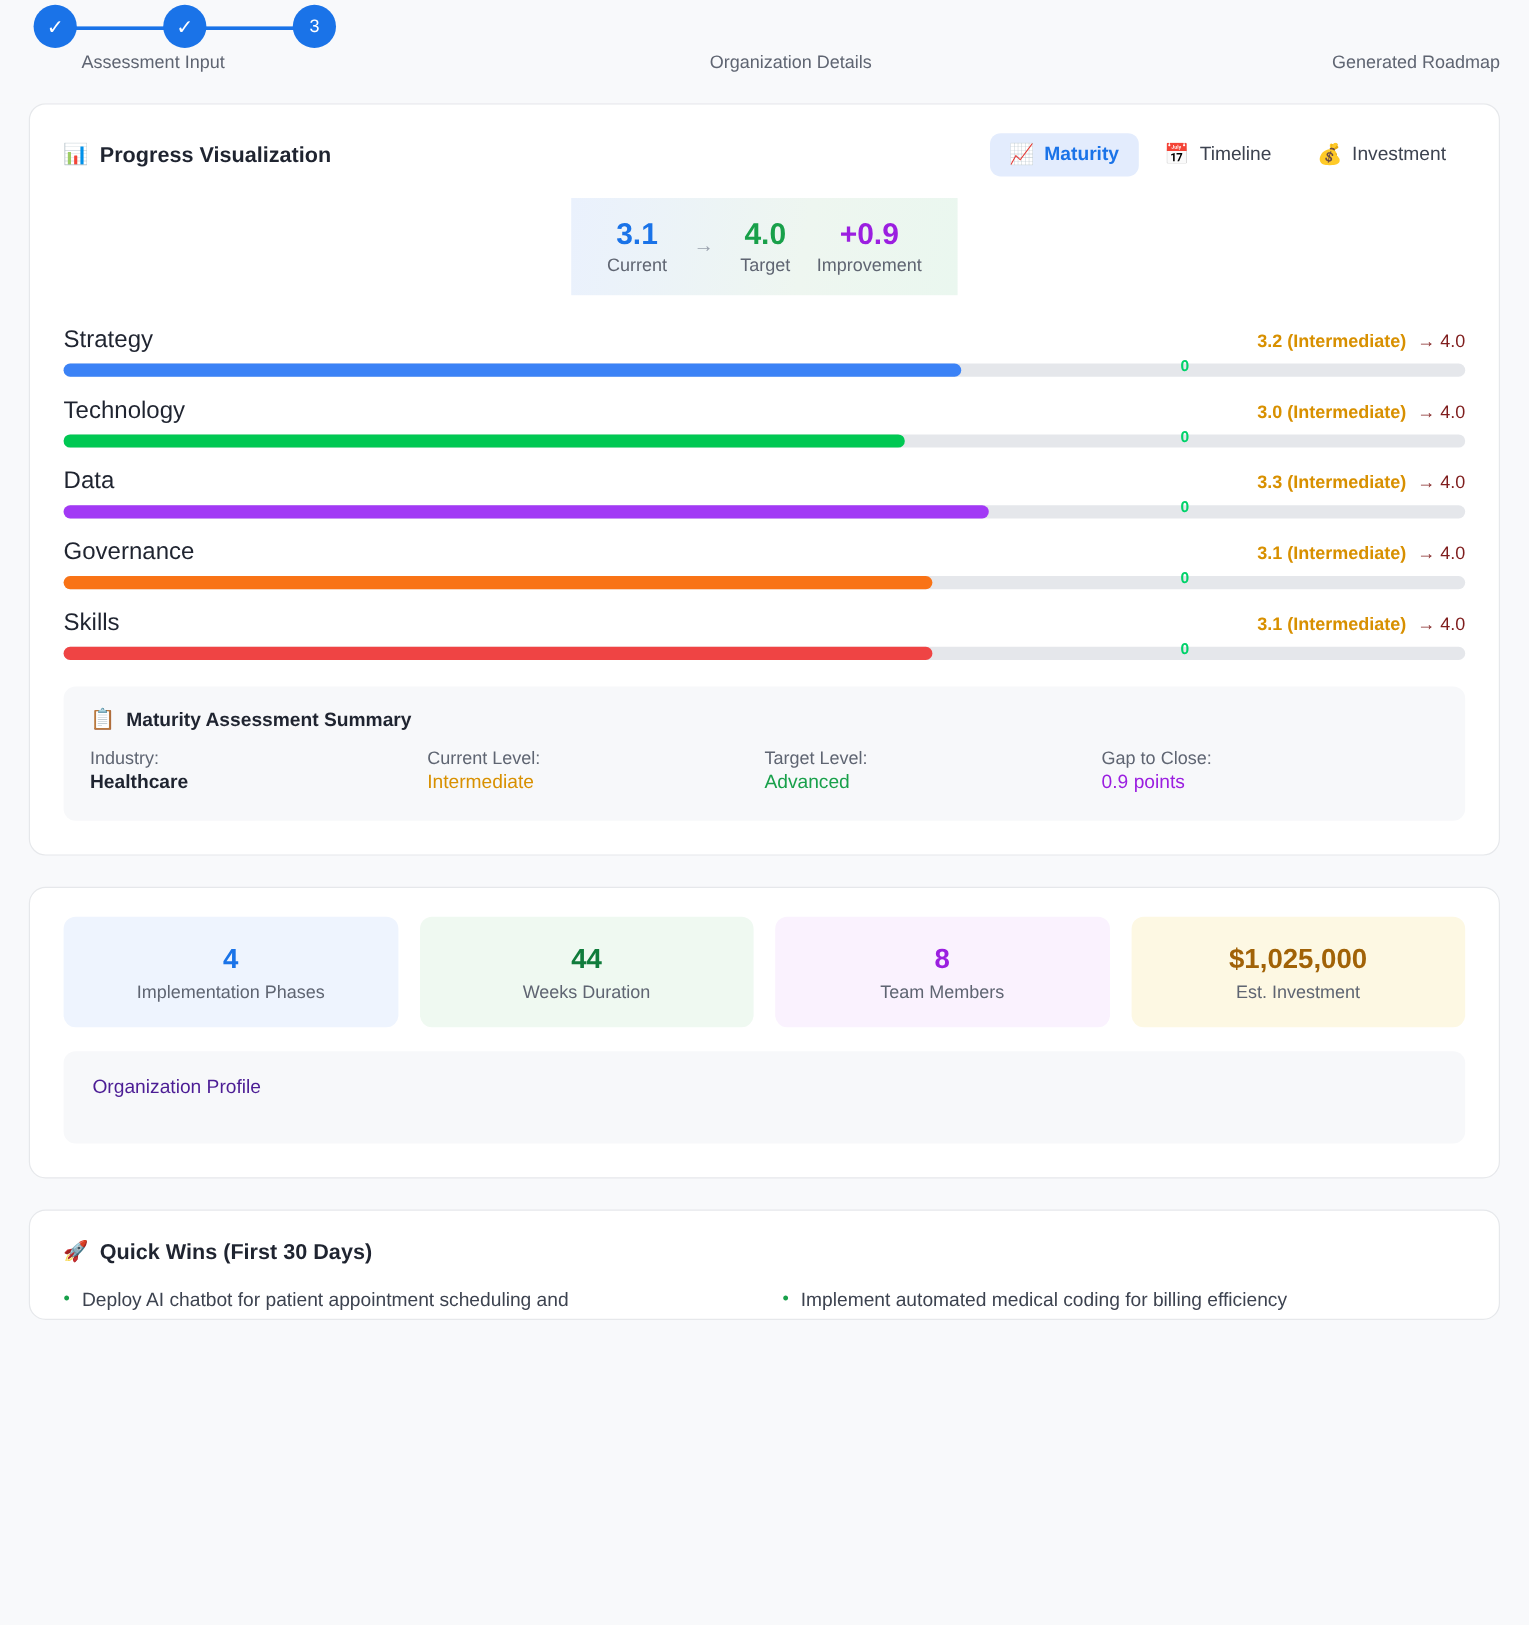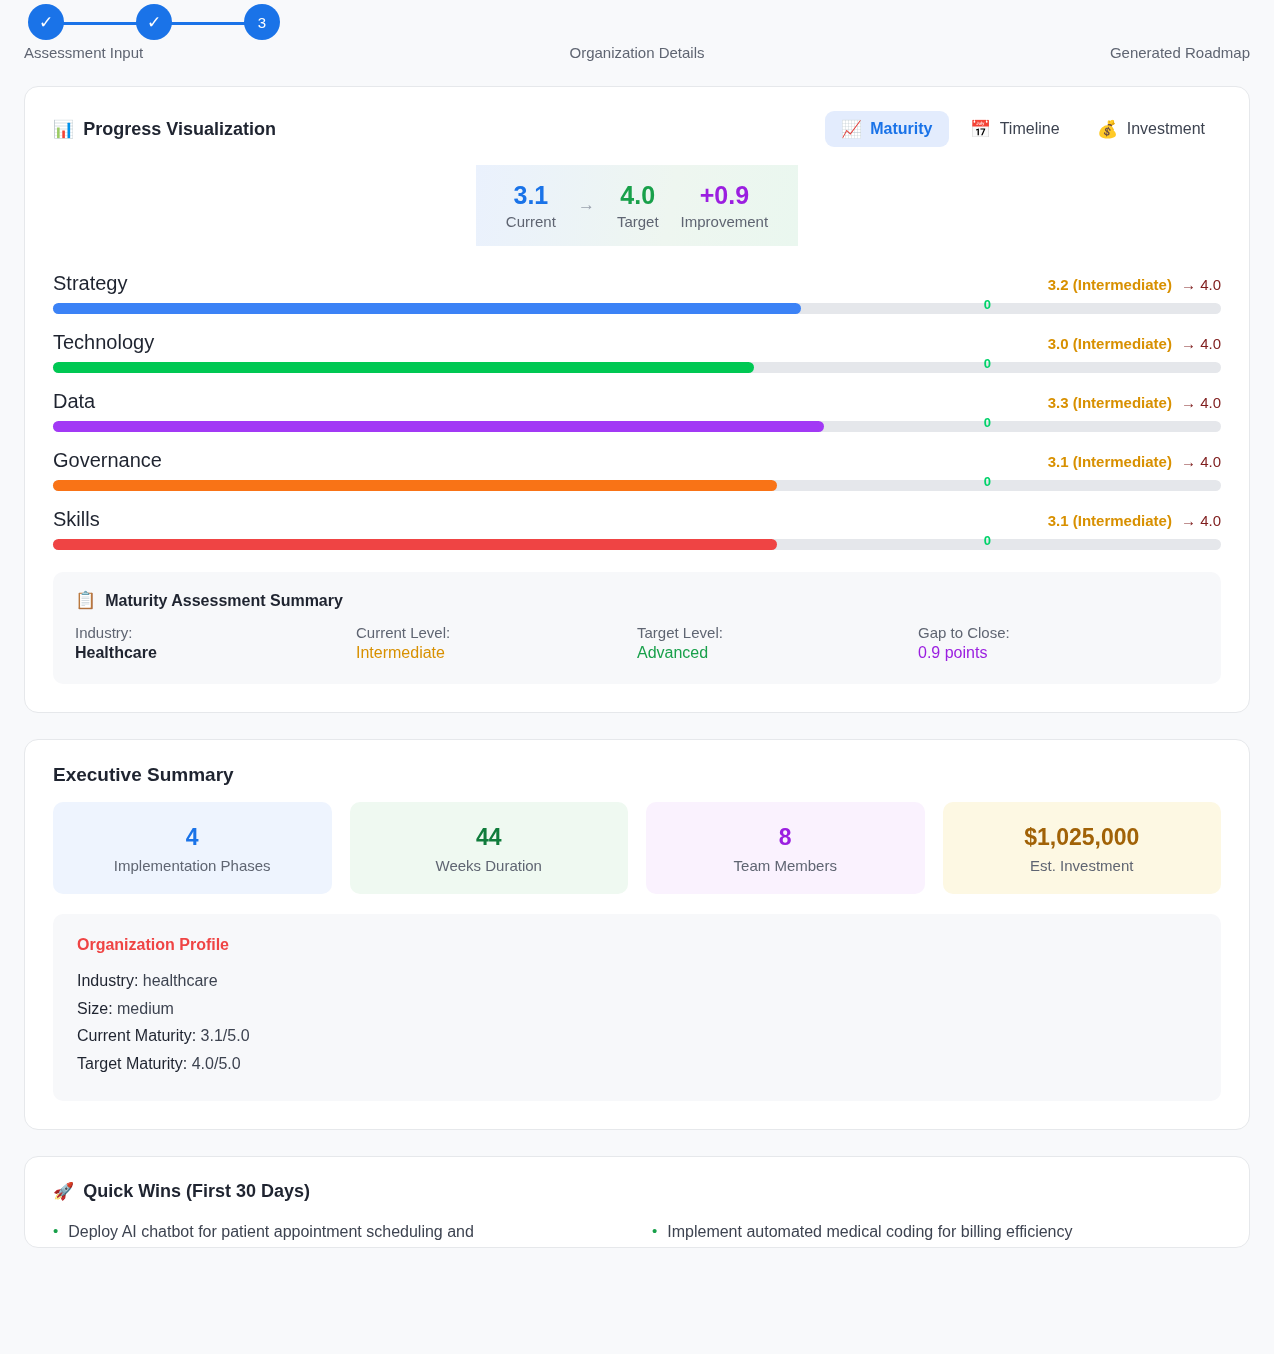--- a/index.html
+++ b/index.html
@@ -49,21 +49,21 @@
   .step-circle.c2 { left: 136px; }
   .step-circle.c3 { left: 244px; }
   .step-check { font-size: 17px; }
 
   .step-labels {
     display: flex;
     padding: 0 24px;
     font-size: 15px;
     color: #5f6572;
   }
-  .step-labels > div { flex: 1; }
+  .step-labels > div { flex: 1; margin-left: 44px; }
   .step-labels > div:nth-child(1) { text-align: left; }
   .step-labels > div:nth-child(2) { text-align: center; }
   .step-labels > div:nth-child(3) { text-align: right; }
 
   
   .card {
     margin: 0 24px 26px 24px;
     background: #ffffff;
     border: 1px solid #e6e8eb;
     border-radius: 14px;
@@ -185,21 +185,21 @@
   .st-green { background: #eff9f1; } .st-green .stat-val { color: #107c3c; }
   .st-purple { background: #faf2fe; } .st-purple .stat-val { color: #9b1fe0; }
   .st-amber { background: #fdf8e3; } .st-amber .stat-val { color: #a16207; }
 
   .profile-box {
     margin-top: 20px;
     background: #f7f8fa;
     border-radius: 10px;
     padding: 22px 24px 24px 24px;
   }
-  .profile-title { font-size: 16px; font-weight: bold; color: #ef4444; margin-bottom: 13px; }
+  .profile-title { font-size: 16px; font-weight: normal; color: #4c1d95; margin-bottom: 13px; }
   .profile-line { font-size: 16px; color: #3d4350; line-height: 1.72; }
   .profile-line b { font-weight: normal; color: #1f2430; }
 
   
   .qw-card {
     margin: 0 24px 0 24px;
     background: #ffffff;
     border: 1px solid #e6e8eb;
     border-radius: 14px;
     padding: 24px 28px 0 28px;
@@ -371,47 +371,40 @@
       </div>
       <div>
         <div class="sk">Gap to Close:</div>
         <div class="sv purple">0.9 points</div>
       </div>
     </div>
   </div>
 </div>
 
 <div class="card">
-  <div class="sec-title">Executive Summary</div>
   <div class="stats" id="stat-list">
       <div class="stat st-blue">
         <div class="stat-val">4</div>
         <div class="stat-lbl">Implementation Phases</div>
       </div>
       <div class="stat st-green">
         <div class="stat-val">44</div>
         <div class="stat-lbl">Weeks Duration</div>
       </div>
       <div class="stat st-purple">
         <div class="stat-val">8</div>
         <div class="stat-lbl">Team Members</div>
       </div>
       <div class="stat st-amber">
         <div class="stat-val">$1,025,000</div>
         <div class="stat-lbl">Est. Investment</div>
       </div>
     </div>
   <div class="profile-box">
     <div class="profile-title">Organization Profile</div>
-    <div id="profile-lines">
-        <div class="profile-line"><b>Industry: </b><span>healthcare</span></div>
-        <div class="profile-line"><b>Size: </b><span>medium</span></div>
-        <div class="profile-line"><b>Current Maturity: </b><span>3.1/5.0</span></div>
-        <div class="profile-line"><b>Target Maturity: </b><span>4.0/5.0</span></div>
-      </div>
   </div>
 </div>
 
 <div class="qw-card">
   <div class="qw-title">
     <span class="emoji">🚀</span>
     <span>Quick Wins (First 30 Days)</span>
   </div>
   <div class="qw-grid" id="qw-grid">
       <div class="qw-col">

